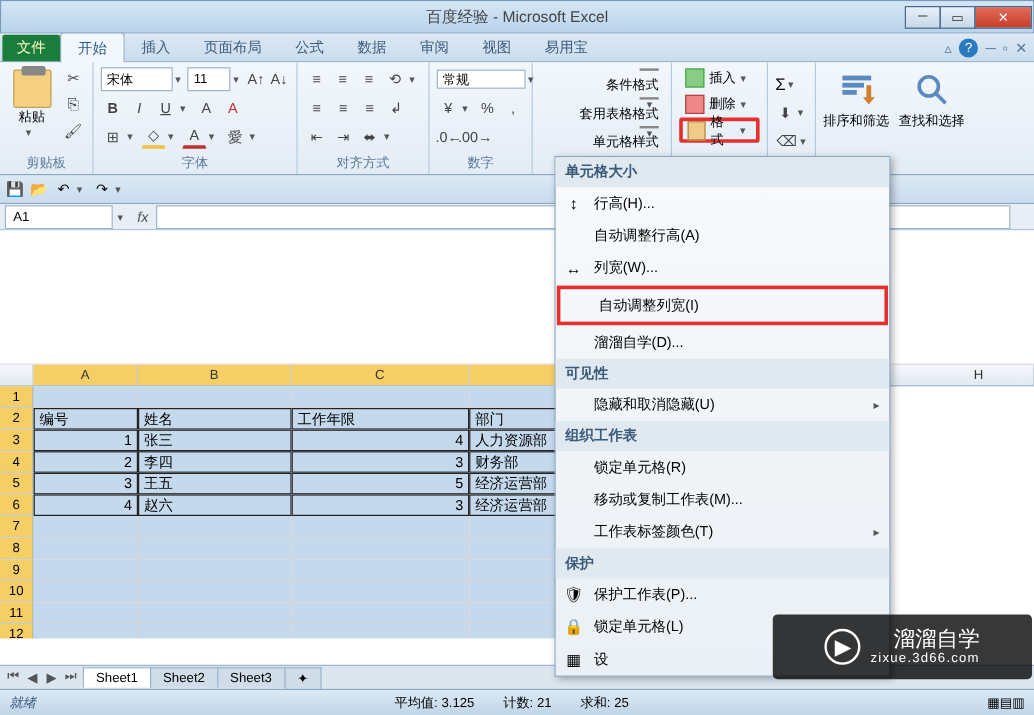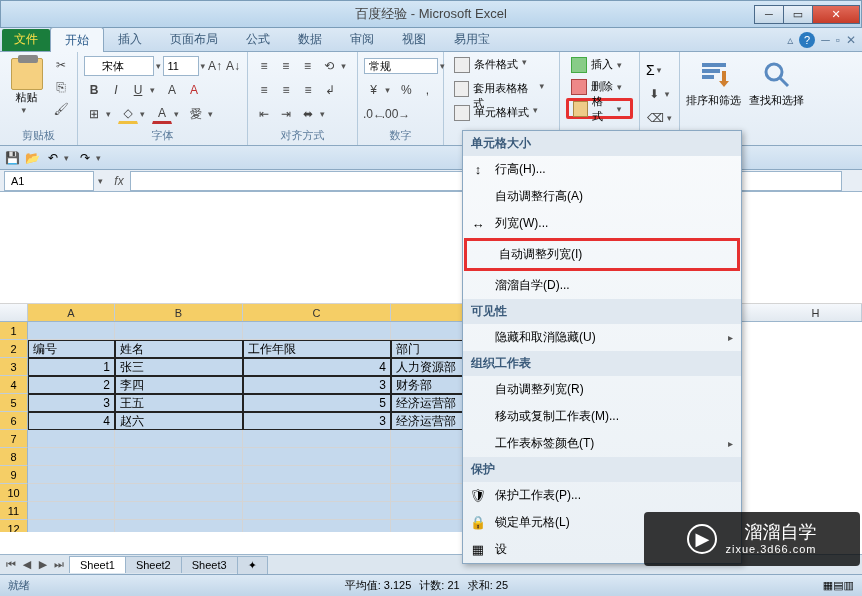--- a/index.html
+++ b/index.html
@@ -8,43 +8,43 @@
     .titlebar { height: 28px; background: linear-gradient(#d4e6f5, #b9d4eb); display: flex; align-items: center; position: relative; border: 1px solid #7a9cb8; }
     .titlebar .spacer { flex: 1; }
     .titlebar .title { position: absolute; left: 50%; transform: translateX(-50%); font-size: 13px; color: #444; }
     .titlebar .win-controls { display: flex; margin-right: 1px; }
     .titlebar .win-btn { width: 30px; height: 19px; border: 1px solid #4a6a8a; margin-left: -1px; display:flex;align-items:center;justify-content:center;font-size:11px;color:#333;}
     .titlebar .win-min { background: linear-gradient(#e8f0f8,#c5d8e8); }
     .titlebar .win-max { background: linear-gradient(#e8f0f8,#c5d8e8); }
     .titlebar .win-close { background: linear-gradient(#e26b5a,#c73d2a); width: 48px; color:#fff;}
     
     .menubar { height: 24px; background: linear-gradient(#dce9f5, #c9dcee); display: flex; align-items: center; border-bottom: 1px solid #8ba8c2; position: relative; }
-    .tab-file { background: #1a7d3c; color: #fde047; padding: 4px 12px; font-size: 12px; margin-left: 2px; border-radius: 2px 2px 0 0; height: 22px; display:flex;align-items:center;}
+    .tab-file { background: #1a7d3c; color: #fef9c3; padding: 4px 12px; font-size: 12px; margin-left: 2px; border-radius: 2px 2px 0 0; height: 22px; display:flex;align-items:center;}
     .tab-item { padding: 4px 14px; font-size: 12px; color: #3b5b7a; cursor: pointer; }
     .tab-item.active { background: #f2f7fc; border: 1px solid #8ba8c2; border-bottom: none; border-radius: 3px 3px 0 0; color: #2a5a8a; }
     .menu-right { margin-left: auto; display: flex; align-items: center; gap: 6px; margin-right: 6px; color:#5a7a9a; font-size:12px;}
     
     .ribbon { height: 94px; background: linear-gradient(#f2f7fc, #e3ecf5); border-bottom: 1px solid #8ba8c2; display: flex; position: relative; }
     .ribbon-group { border-right: 1px solid #b5cadc; padding: 3px 6px 2px; display: flex; flex-direction: column; justify-content: space-between; }
     .ribbon-group-label { text-align: center; font-size: 11px; color: #5a7a9a; padding-top: 2px; }
     .ribbon-content { flex: 1; display: flex; gap: 4px; }
     .big-btn { width: 44px; display: flex; flex-direction: column; align-items: center; font-size: 11px; padding: 2px; border: 1px solid transparent; border-radius: 3px; }
     .icon-paste { width: 32px; height: 32px; background: #f5d080; border: 1px solid #c0a050; border-radius: 2px; position:relative;}
     .icon-paste:before { content:''; position:absolute; left:6px; top:-4px; width:20px; height:8px; background:#888; border-radius:2px;}
     .small-row { display: flex; align-items: center; gap: 2px; font-size: 11px; height: 22px; }
-    .font-name { width: 70px; height: 20px; border: 1px solid #9bb5cc; background: #fff; font-size: 11px; padding: 0 17px; }
+    .font-name { width: 60px; height: 20px; border: 1px solid #9bb5cc; background: #fff; font-size: 11px; padding: 0 4px; }
     .font-size { width: 36px; height: 20px; border: 1px solid #9bb5cc; background: #fff; font-size: 11px; padding: 0 4px; }
     .tool-icon { width: 20px; height: 20px; border: 1px solid transparent; display:flex;align-items:center;justify-content:center;font-size:12px;color:#444;cursor:pointer;}
     .dd { width: 10px; color: #555; font-size:9px; }
     
     .col { display: flex; flex-direction: column; gap: 2px; }
     
     .num-format { width: 74px; height: 16px; border: 1px solid #9bb5cc; background: #fff; font-size: 11px; padding: 0 4px; }
     
-    .style-item { display: flex; align-items: flex-start; gap: 4px; font-size: 11px; padding: 2px 4px; height: 22px; }
+    .style-item { display: flex; align-items: flex-end; gap: 4px; font-size: 11px; padding: 2px 4px; height: 22px; flex-direction: column; }
     .style-icon { width: 16px; height: 16px; border:1px solid #888; background:#eee;}
     
     .cell-btns { display: flex; flex-direction: column; gap: 1px; }
     .cell-btn { display: flex; align-items: center; gap: 4px; font-size: 11px; padding: 1px 4px; height: 21px; border: 1px solid transparent; border-radius: 2px; }
     .cell-btn.highlighted { border: 3px solid #e63030; }
     .cell-btn-icon { width: 16px; height: 16px; }
     
     .edit-group { display:flex; gap:8px; align-items:flex-start; padding-top:4px;}
     .sigma { font-size: 14px; }
     
@@ -82,22 +82,22 @@
     .ctx-icon { position: absolute; left: 6px; width: 18px; height: 18px; display:flex;align-items:center;justify-content:center;font-size:13px;}
     .ctx-arrow { margin-left: auto; font-size:10px; color:#555;}
     
     .sheet-tabs { position: absolute; bottom: 22px; left: 0; right: 0; height: 20px; background: #dce6ef; display:flex;align-items:center;font-size:11px;border-top:1px solid #9bb5cc;}
     .sheet-nav { display:flex; padding:0 4px;gap:2px;}
     .sheet-nav span{width:14px;text-align:center;color:#555;}
     .sheet-tab { padding: 2px 10px; background: #fff; border: 1px solid #9bb5cc; border-bottom:none; margin-left:-1px;}
     .sheet-tab.inactive { background: #d0dce8; }
     
     .status-bar { position: absolute; bottom: 0; left:0;right:0;height: 22px; background: linear-gradient(#dce9f5,#c0d5e8); display:flex;align-items:center;font-size:11px;padding:0 8px;border-top:1px solid #8ba8c2;}
-    .status-item { margin-right: 0; color:#3a5a7a;}
-    .status-center { margin-left: auto; margin-right: auto; display:flex;gap:8px;}
+    .status-item { margin-right: 0; color:#3a5a7a;font-style:italic;}
+    .status-center { margin-left: auto; margin-right: auto; display:flex;gap:24px;}
     
     .watermark { position: absolute; right: 2px; bottom: 30px; width: 216px; height: 54px; background: rgba(0,0,0,0.78); border-radius: 4px; display:flex;align-items:center;justify-content:center;gap:8px;color:#fff;font-size:18px;z-index:200;}
     .wm-icon { width:30px;height:30px;border:2px solid #fff;border-radius:50%;display:flex;align-items:center;justify-content:center;}
     .wm-text { display:flex;flex-direction:column;line-height:1.1;align-items:flex-end;}
     .wm-sub { font-size:11px;letter-spacing:1px;}
   </style>
 </head>
 <body>
 
 <div class="titlebar">
@@ -444,21 +444,21 @@
   <div class="ctx-item">
       <span>溜溜自学(D)...</span>
     </div>
   <div class="ctx-header">可见性</div>
   <div class="ctx-item">
       <span>隐藏和取消隐藏(U)</span>
       <span class="ctx-arrow">▸</span>
     </div>
   <div class="ctx-header">组织工作表</div>
   <div class="ctx-item">
-      <span>自动调整列宽(R)</span>
+      <span>锁定单元格(R)</span>
     </div>
   <div class="ctx-item">
       <span>移动或复制工作表(M)...</span>
     </div>
   <div class="ctx-item">
       <span>工作表标签颜色(T)</span>
       <span class="ctx-arrow">▸</span>
     </div>
   <div class="ctx-header">保护</div>
   <div class="ctx-item">

